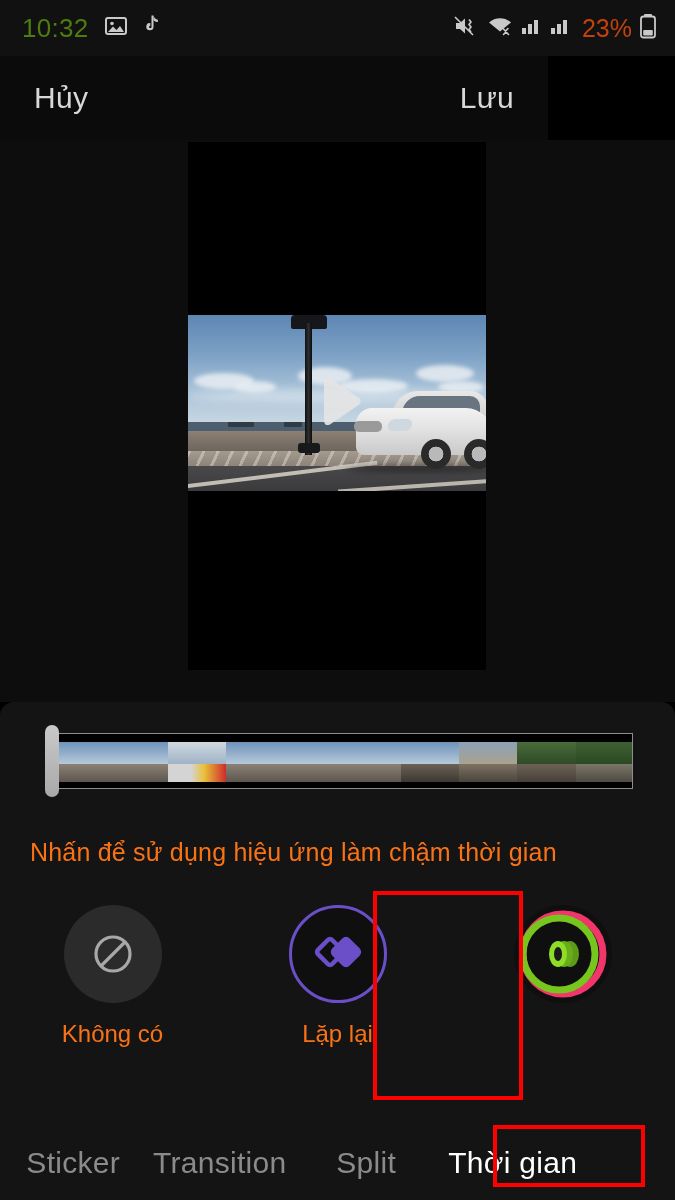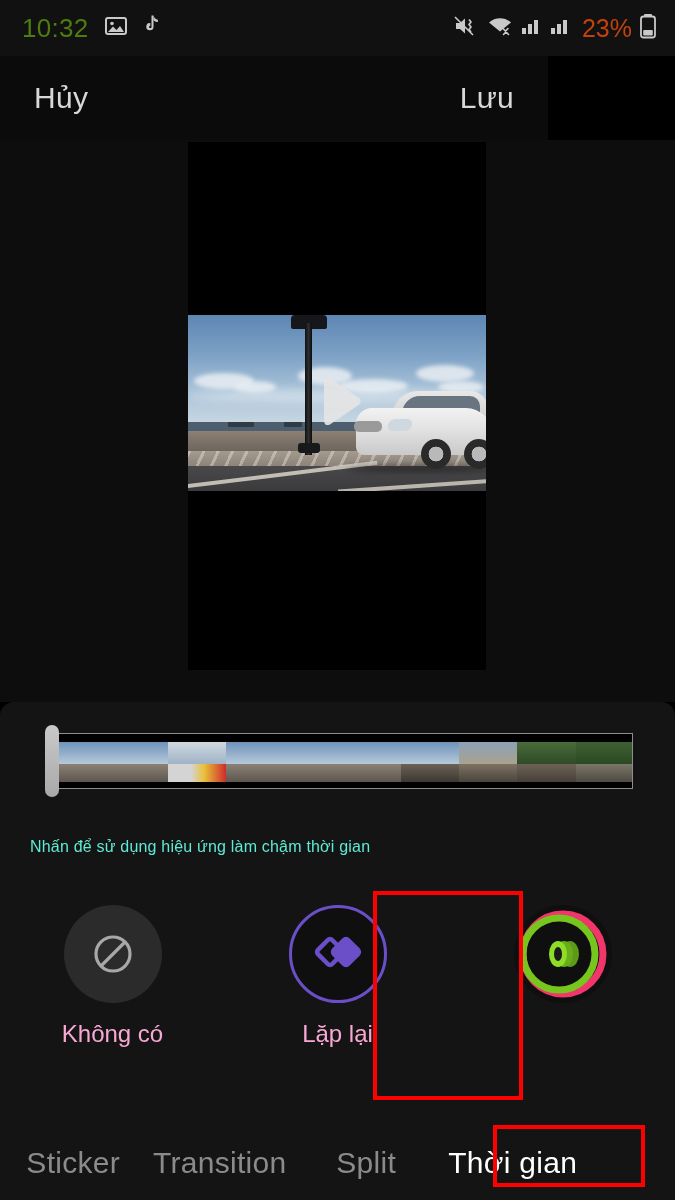--- a/index.html
+++ b/index.html
@@ -154,41 +154,41 @@
   .frm { flex:1; position:relative; overflow:hidden; background:#0a0a0a; }
   .frm .fs { position:absolute; left:0; top:0; width:100%; height:55%;
              background:linear-gradient(#6f93ba,#b6c9da); }
   .frm .fg { position:absolute; left:0; top:55%; width:100%; height:45%;
              background:linear-gradient(#8b8075,#5e574f); }
   .playhead {
     position:absolute; left:45px; top:3px; width:14px; height:72px;
     background:linear-gradient(#c9c9c9,#a9a9a9); border-radius:7px;
   }
   .hint {
-    position:absolute; left:30px; top:838px; font-size:16px; color:#5eead4;
+    position:absolute; left:30px; top:838px; font-size:25px; color:#f97316;
     letter-spacing:.2px;
   }
 
   
   .options {
     position:absolute; left:0; top:905px; width:675px; height:200px;
     display:flex;
   }
   .opt { flex:1; display:flex; flex-direction:column; align-items:center; }
   .opt-circle {
     width:98px; height:98px; border-radius:50%;
     display:flex; align-items:center; justify-content:center; position:relative;
   }
   .opt-none { background:#2b2b2b; }
   .opt-ring { border:3px solid #c0399a; background:#0f0f0f; }
   .opt-ring2 { border:3px solid #6b4fc9; background:#0f0f0f; }
   .opt-motion { background:#0f0f0f; }
   .opt-label {
     margin-top:16px; font-size:24px; line-height:30px; text-align:center;
-    color:#f9a8d4; width:150px;
+    color:#f97316; width:150px;
   }
   .opt.active .opt-label { color:#ffffff; }
   .highlight-box {
     position:absolute; left:373px; top:891px; width:150px; height:209px;
     border:4px solid #ff0000; pointer-events:none;
   }
 
   
   .tabbar {
     position:absolute; left:0; top:1125px; width:586px; height:75px;

